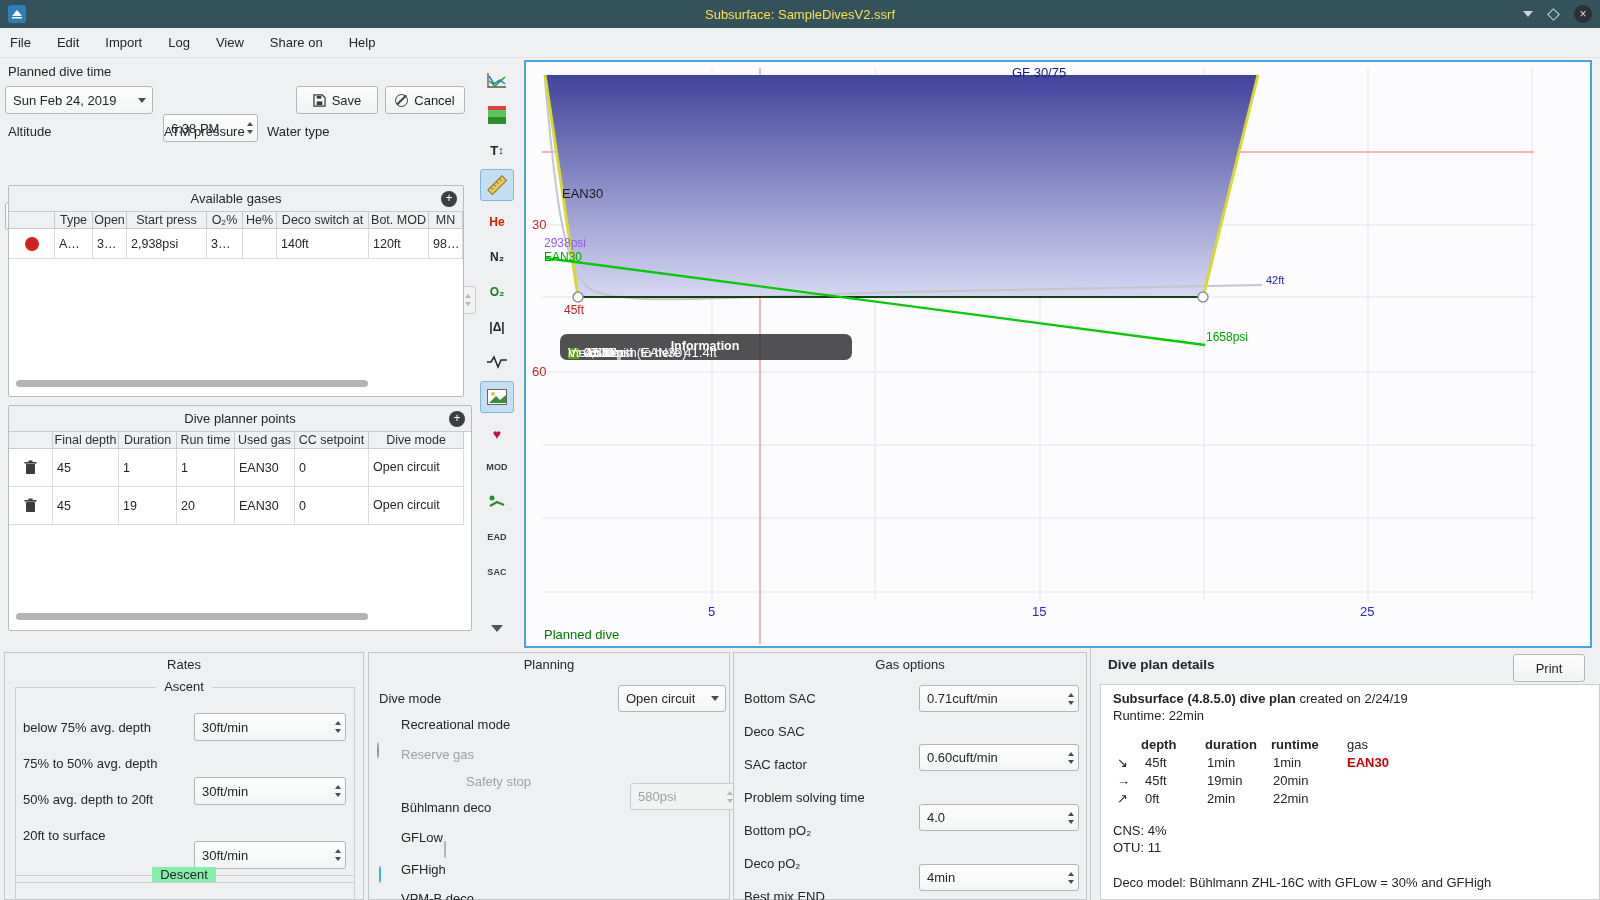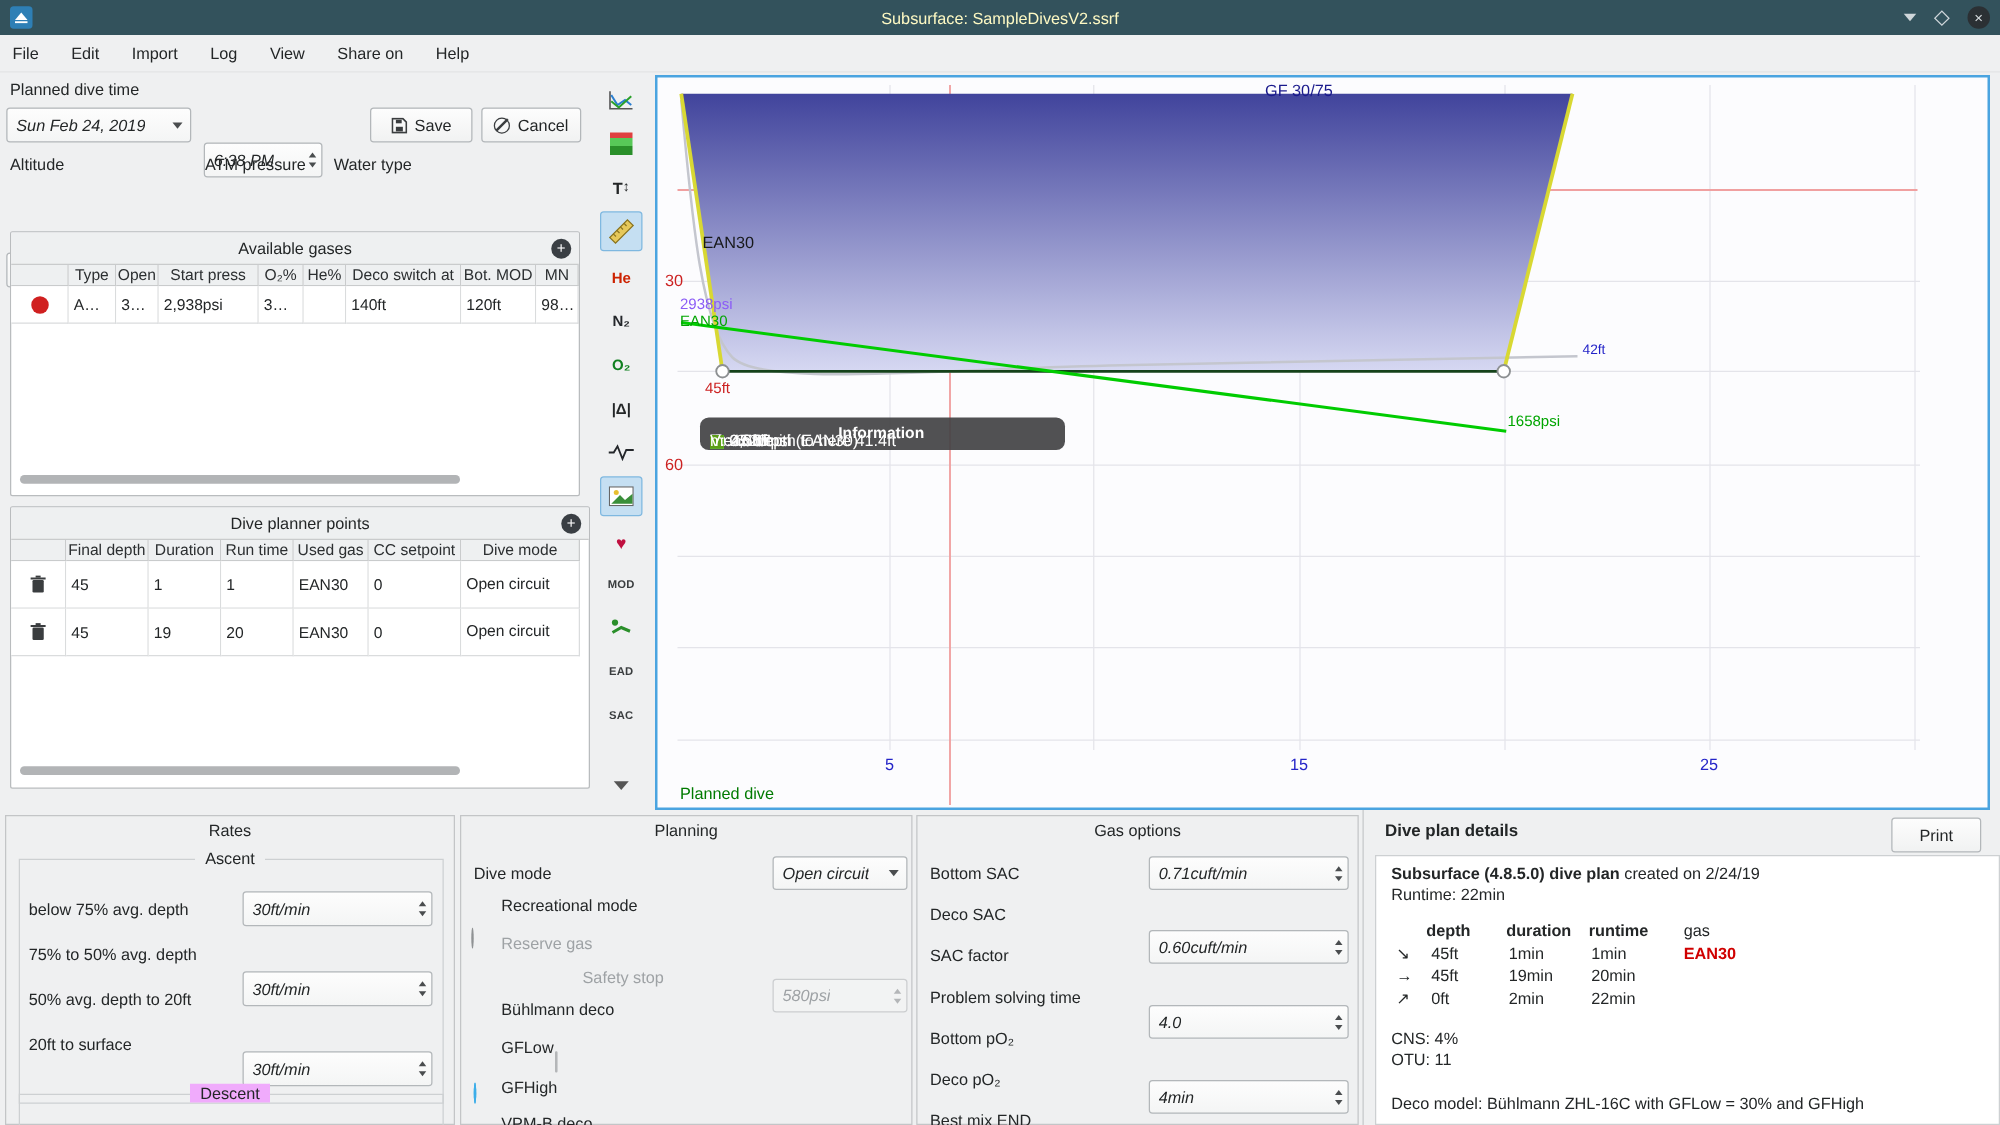--- a/index.html
+++ b/index.html
@@ -4,42 +4,42 @@
 <style>
   * { margin:0; padding:0; box-sizing:border-box; }
   html,body { width:1600px; height:900px; }
   body { font-family:"Liberation Sans","DejaVu Sans",sans-serif; font-size:13px; color:#232627;
          background:#eff0f1; overflow:hidden; position:relative; }
   .abs { position:absolute; }
 
   
   .titlebar { left:0; top:0; width:1600px; height:28px; background:#33525c; display:flex;
               align-items:center; padding:0 8px; color:#dfe7ea; }
-  .tb-title { position:absolute; left:0; right:0; text-align:center; font-size:13px; color:#fef9c3; }
+  .tb-title { position:absolute; left:0; right:0; text-align:center; font-size:13px; color:#fde047; }
   .tb-right { margin-left:auto; display:flex; gap:16px; align-items:center; z-index:2; }
   .tb-logo { width:18px; height:18px; border-radius:3px; background:#2e7fb5; display:flex;
              align-items:center; justify-content:center; z-index:2; }
   .chev { width:0; height:0; border-left:5px solid transparent; border-right:5px solid transparent;
           border-top:6px solid #cfd6da; }
   .diam { width:9px; height:9px; border:1.5px solid #cfd6da; transform:rotate(45deg); }
   .closebtn { width:18px; height:18px; border-radius:50%; background:#2b3034; color:#d8dde0;
               display:flex; align-items:center; justify-content:center; font-size:12px; }
 
   
   .menubar { left:0; top:28px; width:1600px; height:30px; background:#eff0f1; display:flex;
              align-items:center; padding-left:10px; gap:26px; border-bottom:1px solid #e3e4e5; }
   .menubar span { cursor:default; }
 
   
   .btn { background:linear-gradient(#fdfdfd,#f1f2f2); border:1px solid #b3b7ba; border-radius:3px;
          display:flex; align-items:center; justify-content:center; gap:6px; font-size:13px; }
   .field { background:linear-gradient(#fdfdfd,#f4f5f5); border:1px solid #b3b7ba; border-radius:3px;
-           display:flex; align-items:center; padding:0 7px; position:relative;font-style:italic; }
+           display:flex; align-items:center; padding:0 7px; position:relative; }
   .field .val { white-space:nowrap; overflow:hidden; }
-  .field.dis { color:#9ea2a5; background:#f2f3f3; border-color:#cbcdcf; }
+  .field.dis { color:#9ea2a5; background:#f2f3f3; border-color:#cbcdcf;margin-left:12px; }
   .arrows { position:absolute; right:4px; top:0; bottom:0; display:flex; flex-direction:column;
             justify-content:center; gap:4px; align-items:center; }
   .tu { width:0; height:0; border-left:3.5px solid transparent; border-right:3.5px solid transparent;
         border-bottom:4.5px solid #4a4d4f; }
   .td { width:0; height:0; border-left:3.5px solid transparent; border-right:3.5px solid transparent;
         border-top:4.5px solid #4a4d4f; }
   .dis .tu { border-bottom-color:#b4b6b8; } .dis .td { border-top-color:#b4b6b8; }
   .cmb-arrow { position:absolute; right:6px; width:0; height:0; border-left:4px solid transparent;
                border-right:4px solid transparent; border-top:5px solid #4a4d4f; }
 
@@ -423,21 +423,21 @@
   <div class="abs field" style="left:189px;top:132px;width:152px;height:28px;padding-right:18px">
     <span class="val">30ft/min</span>
       <span class="arrows">
         <i class="tu"></i>
         <i class="td"></i>
       </span>
   </div>
   <span class="abs" style="left:18px;top:175px">20ft to surface</span>
 
   <div class="subbox" style="left:10px;top:222px;width:340px;height:40px"></div>
-  <div class="sublab" style="left:0;right:0;top:214px;text-align:center;background:transparent"><span style="background:#f0abfc;padding:0 8px">Descent</span></div>
+  <div class="sublab" style="left:0;right:0;top:214px;text-align:center;background:transparent"><span style="background:#86efac;padding:0 8px">Descent</span></div>
 </div>
 
 <div class="abs panel" style="left:368px;top:652px;width:362px;height:248px">
   <div class="ptitle">Planning</div>
 
   <span class="abs" style="left:10px;top:38px">Dive mode</span>
   <div class="abs field" style="left:249px;top:32px;width:108px;height:27px;padding-right:20px">
     <span class="val">Open circuit</span>
       <span class="cmb-arrow"></span>
   </div>

